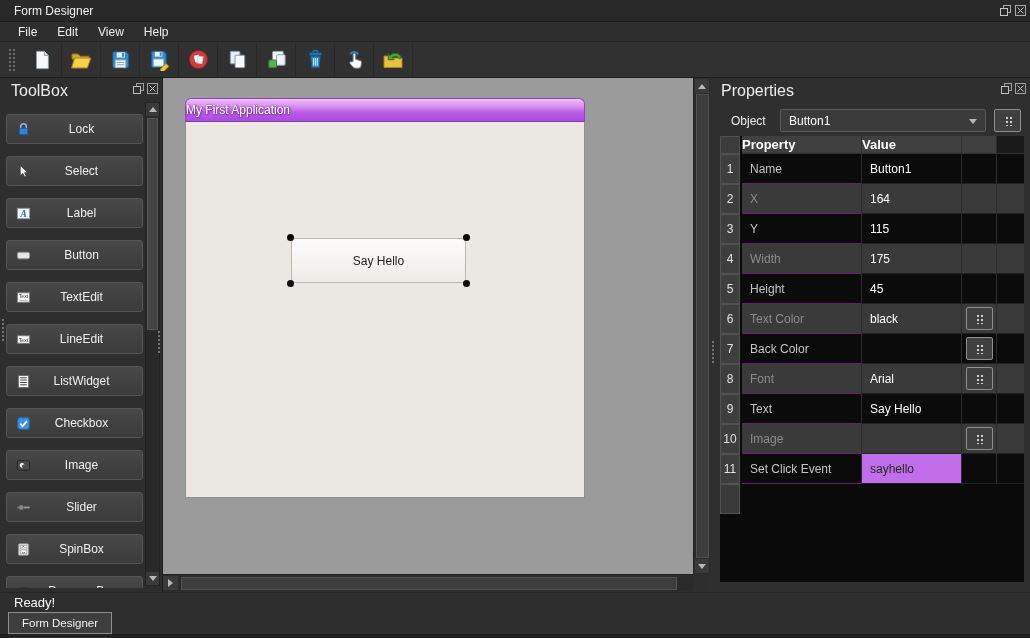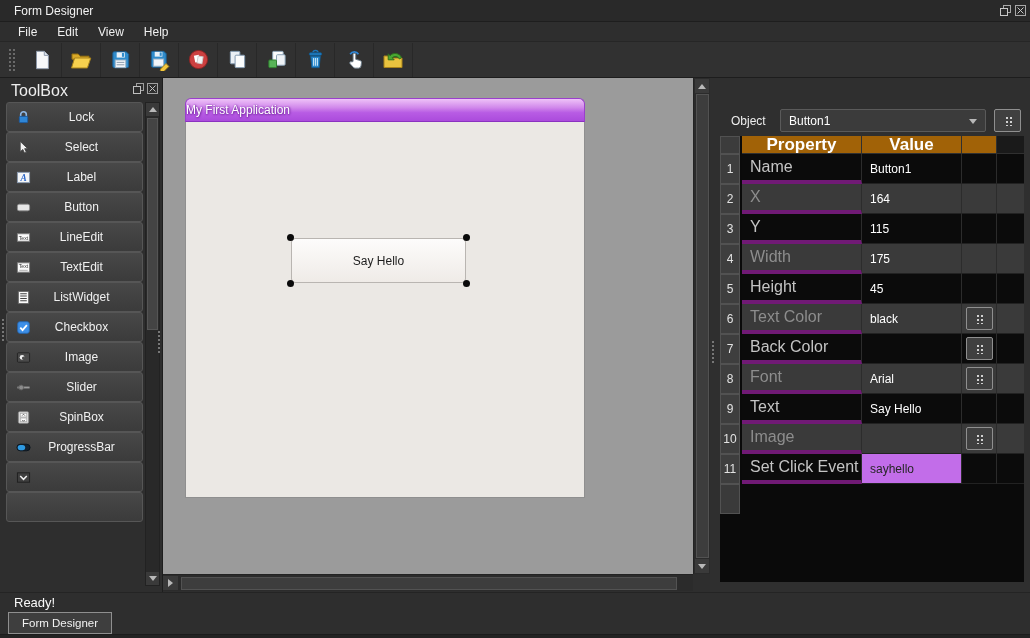--- a/index.html
+++ b/index.html
@@ -22,21 +22,21 @@
   .tbtn { width:39px; height:34px; display:flex; align-items:center; justify-content:center; border-right:1px solid #282828; }
 
   
   .panelhead { position:absolute; left:0; top:0; right:0; height:22px; }
   .ptitle { position:absolute; left:11px; top:4px; font-size:16px; color:#ededed; }
   .phicons { position:absolute; right:4px; top:5px; display:flex; gap:3px; }
 
   
   .toolbox { position:absolute; left:0; top:78px; width:163px; height:514px; background:#2e2e2e; border-right:1px solid #1e1e1e; }
   .tlist { position:absolute; left:6px; top:24px; width:137px; height:486px; overflow:hidden; }
-  .titem { height:30px; margin-top:0; background:linear-gradient(#484848,#3b3b3b); border:1px solid #565656; border-radius:3px; display:flex; align-items:center; position:relative;justify-content:flex-end; }
+  .titem { height:30px; margin-top:12px; background:linear-gradient(#484848,#3b3b3b); border:1px solid #565656; border-radius:3px; display:flex; align-items:center; position:relative;justify-content:flex-end; }
   .titem .iicon { position:absolute; left:9px; top:7px; }
   .ilabel { flex:1; text-align:center; font-size:12px; color:#f0f0f0; padding-left:14px; }
   .tscroll { position:absolute; right:2px; top:24px; width:15px; height:484px; background:#292929; border:1px solid #222; }
   .sbtn { position:absolute; left:0; width:13px; height:13px; background:#3a3a3a; display:flex; align-items:center; justify-content:center; }
   .tthumb { position:absolute; left:1px; top:15px; width:11px; height:212px; background:#444; border:1px solid #555; }
 
   
   .canvas { position:absolute; left:163px; top:78px; width:530px; height:496px; background:#9b9b9b; overflow:hidden; }
   .form { position:absolute; left:22px; top:20px; width:400px; height:400px; }
   .ftitle { height:24px; background:linear-gradient(#eec2f8,#d28aeb 38%,#b85ce4 62%,#ab4bdc); border:1px solid #9a40cc; border-bottom-color:#8a32c0; border-radius:6px 6px 0 0; display:flex; align-items:center; font-size:12px; color:#fff; text-shadow:0 1px 2px #7a2aa4, 1px 0 2px #7a2aa4; }
@@ -64,26 +64,26 @@
   .objlabel { position:absolute; left:13px; top:36px; font-size:12px; color:#eee;margin-left:8px; }
   .dropdown { position:absolute; left:70px; top:31px; width:206px; height:23px; background:#3b3b3b; border:1px solid #5a5a5a; border-radius:2px; display:flex; align-items:center; padding:0 8px; font-size:12px; color:#fff; }
   .ddarrow { position:absolute; right:8px; top:9px; }
   .picker { width:27px; height:23px; background:#404040; border:1px solid #8f8f8f; border-radius:2px; display:flex; align-items:center; justify-content:center; }
   .objpicker { position:absolute; left:284px; top:31px; }
   .dotgrid { width:8px; height:11px; background-image:radial-gradient(#d2d2d2 1px, transparent 1.2px); background-size:4px 4px; background-position:1px 1px; }
 
   .ptable { position:absolute; left:10px; top:58px; width:304px; height:446px; background:#0a0a0a; }
   .phead { display:flex; height:18px; }
   .hcorner { width:20px; margin-right:2px; background:#3c3c3c; border:1px solid #515151; }
-  .hcell { background:#a16207; font-weight:bold; font-size:17px; color:#fff; text-align:center; line-height:17px; border-right:1px solid #303030; border-bottom:1px solid #303030; }
+  .hcell { background:#404040; font-weight:bold; font-size:13px; color:#fff; text-align:left; line-height:17px; border-right:1px solid #303030; border-bottom:1px solid #303030; }
   .hprop { width:120px; } .hval { width:100px; } .hbtn { width:35px; } .hfill { flex:1; background:#1a1a1a; border-bottom:1px solid #303030; }
 
   .prow { display:flex; height:30px; }
   .pnum { width:20px; margin-right:2px; background:#3e3e3e; border:1px solid #525252; color:#e2e2e2; font-size:12px; display:flex; align-items:center; justify-content:center; }
-  .pname { width:120px; padding-left:8px; display:flex; align-items:center; font-size:16px; border-right:1px solid #2c2c2c; border-bottom:4px solid #701a75; }
+  .pname { width:120px; padding-left:8px; display:flex; align-items:center; font-size:12px; border-right:1px solid #2c2c2c; border-bottom:1px solid #701a75; }
   .pval { width:100px; padding-left:8px; display:flex; align-items:center; font-size:12px; color:#fff; border-right:1px solid #2c2c2c; border-bottom:1px solid #222; }
   .pbtnc { width:35px; display:flex; align-items:center; justify-content:center; border-right:1px solid #2c2c2c; border-bottom:1px solid #222; }
   .pfill { flex:1; border-bottom:1px solid #222; }
   .ptbody .prow:nth-child(odd) .pname, .ptbody .prow:nth-child(odd) .pval,
   .ptbody .prow:nth-child(odd) .pbtnc, .ptbody .prow:nth-child(odd) .pfill { background:#0b0b0b; }
   .ptbody .prow:nth-child(even) .pname, .ptbody .prow:nth-child(even) .pval,
   .ptbody .prow:nth-child(even) .pbtnc, .ptbody .prow:nth-child(even) .pfill { background:#3a3a3a; }
   .ptbody .prow:nth-child(odd) .pname { color:#c4c4c4; }
   .ptbody .prow:nth-child(even) .pname { color:#8d8d8d; }
   .pval.event { background:#c26de9 !important; color:#262626; }
@@ -236,32 +236,32 @@
         <span class="ilabel">Label</span>
       </div>
       <div class="titem">
         <svg class="iicon" width="15" height="15" viewBox="0 0 16 16">
             <rect x="1.5" y="4.5" width="13" height="7" rx="2" fill="#e6e6e6" stroke="#909090"></rect>
           </svg>
         <span class="ilabel">Button</span>
       </div>
       <div class="titem">
         <svg class="iicon" width="15" height="15" viewBox="0 0 16 16">
-            <rect x="1.5" y="4" width="13" height="8" fill="#fbfbfb" stroke="#7d7d7d"></rect>
-            <text x="8" y="10.3" text-anchor="middle" font-size="5.5" fill="#333">Text</text>
-          </svg>
-        <span class="ilabel">LineEdit</span>
-      </div>
-      <div class="titem">
-        <svg class="iicon" width="15" height="15" viewBox="0 0 16 16">
             <rect x="1.5" y="3" width="13" height="10" fill="#fbfbfb" stroke="#7d7d7d"></rect>
             <text x="8" y="9" text-anchor="middle" font-size="5.5" fill="#333">Text</text>
             <path d="M3.5 11h9" stroke="#999" stroke-width="0.8"></path>
           </svg>
         <span class="ilabel">TextEdit</span>
+      </div>
+      <div class="titem">
+        <svg class="iicon" width="15" height="15" viewBox="0 0 16 16">
+            <rect x="1.5" y="4" width="13" height="8" fill="#fbfbfb" stroke="#7d7d7d"></rect>
+            <text x="8" y="10.3" text-anchor="middle" font-size="5.5" fill="#333">Text</text>
+          </svg>
+        <span class="ilabel">LineEdit</span>
       </div>
       <div class="titem">
         <svg class="iicon" width="15" height="15" viewBox="0 0 16 16">
             <rect x="2.5" y="1.5" width="11" height="13" fill="#fafafa" stroke="#666"></rect>
             <path d="M4.5 4h7M4.5 6.5h7M4.5 9h7M4.5 11.5h7" stroke="#444" stroke-width="1.1"></path>
           </svg>
         <span class="ilabel">ListWidget</span>
       </div>
       <div class="titem">
         <svg class="iicon" width="15" height="15" viewBox="0 0 16 16">
@@ -353,20 +353,33 @@
     <div class="sbtn" style="left:1px;">
         <div class="arr-left"></div>
       </div>
     <div class="hthumb"></div>
     <div class="sbtn" style="right:1px;">
         <div class="arr-right"></div>
       </div>
   </div>
 
   <div class="props">
+    <div class="panelhead">
+      <span class="ptitle">Properties</span>
+      <span class="phicons">
+        <svg width="11" height="11">
+            <rect x="3.5" y="0.5" width="7" height="7" fill="none" stroke="#a0a0a0"></rect>
+            <rect x="0.5" y="3.5" width="7" height="7" fill="#2f2f2f" stroke="#c0c0c0"></rect>
+          </svg>
+        <svg width="11" height="11">
+            <rect x="0.5" y="0.5" width="10" height="10" fill="none" stroke="#a0a0a0"></rect>
+            <path d="M2.5 2.5 L8.5 8.5 M8.5 2.5 L2.5 8.5" stroke="#c0c0c0"></path>
+          </svg>
+      </span>
+    </div>
 
     <span class="objlabel">Object</span>
     <div class="dropdown">
       <span>Button1</span>
       <div class="ddarrow arr-down"></div>
     </div>
     <div class="picker objpicker">
         <div class="dotgrid"></div>
       </div>
 

